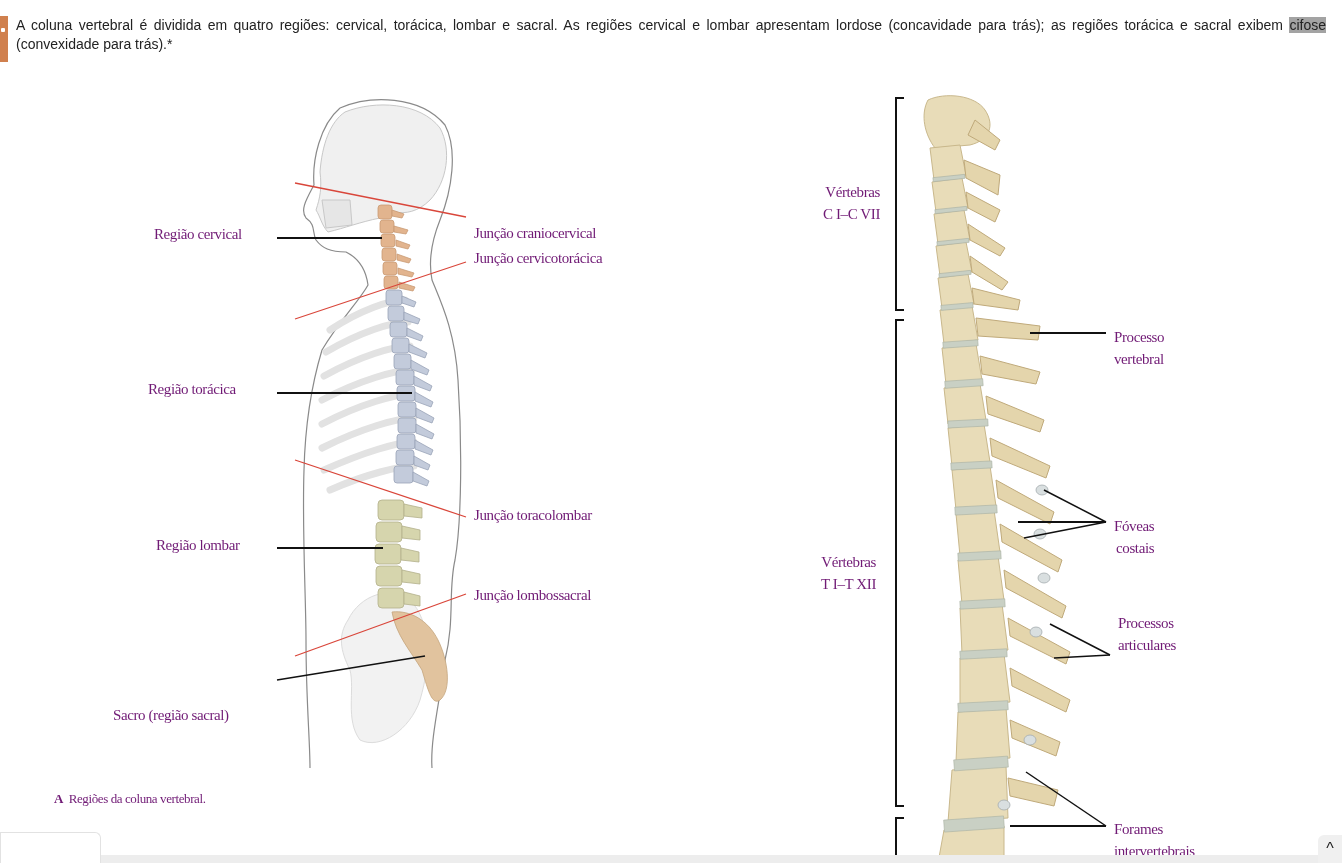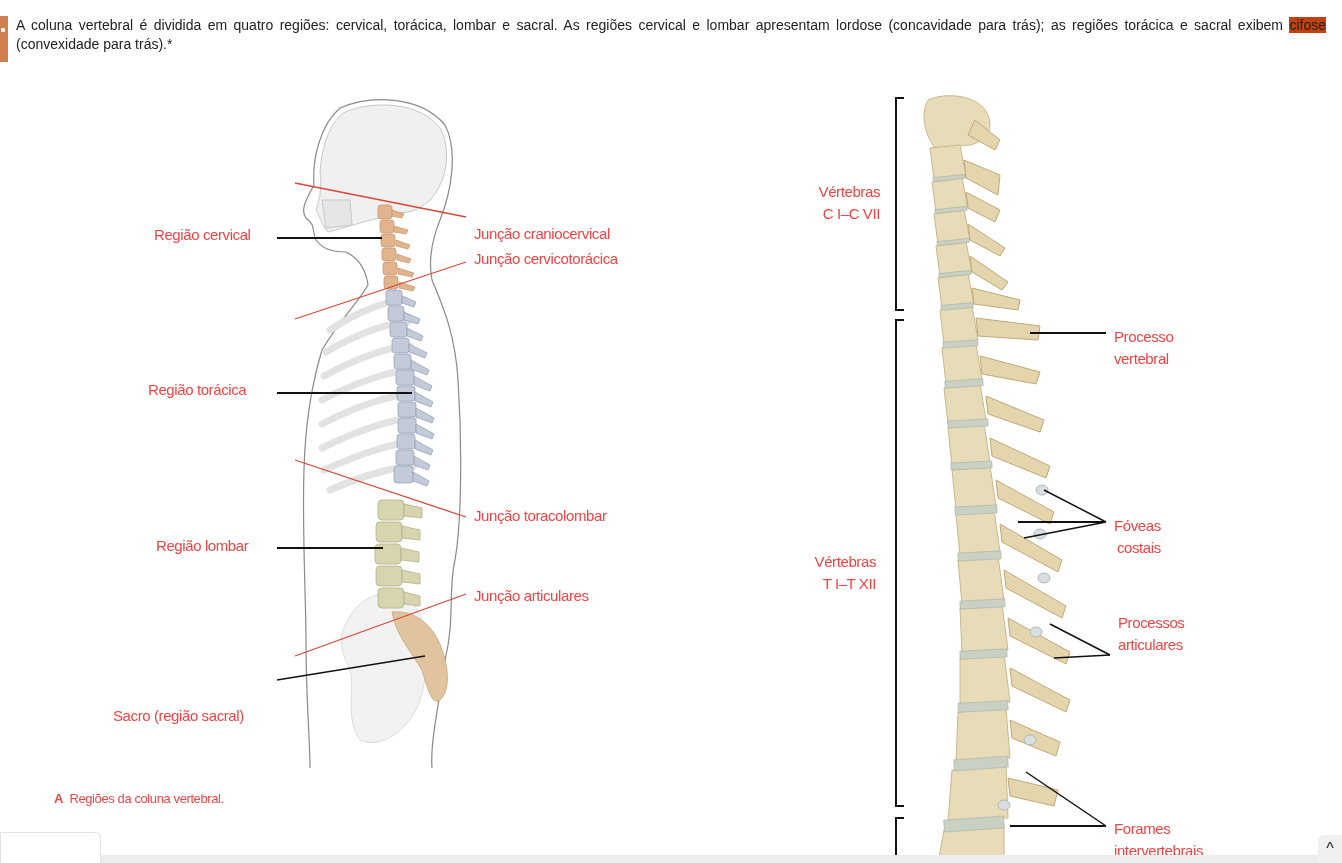--- a/index.html
+++ b/index.html
@@ -1,22 +1,22 @@
 <!DOCTYPE html>
 <html><head>
 <meta charset="utf-8">
 <style>
   html, body { margin:0; padding:0; }
   body { width:1342px; height:863px; background:#ffffff; position:relative; overflow:hidden; font-family:"Liberation Sans", sans-serif; }
   .intro { position:absolute; left:0; top:10px; width:1342px; }
   .intro-marker { position:absolute; left:0; top:6px; width:8px; height:46px; background:#d0804e; }
   .intro-marker .dot { position:absolute; left:1px; top:12px; width:4px; height:4px; background:#fff; border-radius:1px; }
   .intro-text { position:absolute; left:16px; top:6px; width:1310px; font-size:14px; line-height:19px; color:#222; text-align:justify; text-align-last:left; }
-  .hl { background:#c2410c;margin-top:20px; }
-  .fig-text { font-family:Liberation Sans, sans-serif; color:#ef4444; font-size:15px; letter-spacing:-0.4px; position:absolute; white-space:nowrap; }
+  .hl { background:#a3a3a3;margin-top:20px; }
+  .fig-text { font-family:Liberation Serif, serif; color:#701a75; font-size:15px; letter-spacing:-0.4px; position:absolute; white-space:nowrap; }
   svg { position:absolute; left:0; top:0; }
   .bottom-bar { position:absolute; left:0; top:855px; width:1342px; height:8px; background:#ededed; }
   .bottom-tab { position:absolute; left:0; top:832px; width:99px; height:31px; background:#fff; border:1px solid #e2e2e2; border-bottom:none; border-radius:0 6px 0 0; }
   .up-btn { position:absolute; left:1318px; top:835px; width:24px; height:28px; background:#f0f0f0; border-radius:6px 0 0 0; display:flex; align-items:center; justify-content:center; font-size:16px; color:#222; cursor:pointer; }
 </style>
 </head>
 <body>
 
 <div class="intro">
   <div class="intro-marker">
@@ -196,21 +196,21 @@
 </svg>
 
 <div class="fig-text" style="left:154px;top:226px;">Região cervical</div>
 <div class="fig-text" style="left:148px;top:381px;">Região torácica</div>
 <div class="fig-text" style="left:156px;top:537px;">Região lombar</div>
 <div class="fig-text" style="left:113px;top:675px;margin-top:32px;">Sacro (região sacral)</div>
 
 <div class="fig-text" style="left:474px;top:225px;">Junção craniocervical</div>
 <div class="fig-text" style="left:474px;top:250px;">Junção cervicotorácica</div>
 <div class="fig-text" style="left:474px;top:507px;">Junção toracolombar</div>
-<div class="fig-text" style="left:474px;top:587px;">Junção articulares</div>
+<div class="fig-text" style="left:474px;top:587px;">Junção lombossacral</div>
 
 <div class="fig-text" style="left:54px;top:791px;font-size:13px;"><span class="bold" style="font-weight:bold;">A</span>&nbsp; <span>Regiões da coluna vertebral.</span></div>
 
 <div class="fig-text" style="left:806px;top:181px;text-align:right;width:74px;line-height:22px;">
     <div>Vértebras</div>
     <div>C I–C VII</div>
   </div>
 <div class="fig-text" style="left:802px;top:551px;text-align:right;width:74px;line-height:22px;">
     <div>Vértebras</div>
     <div>T I–T XII</div>

